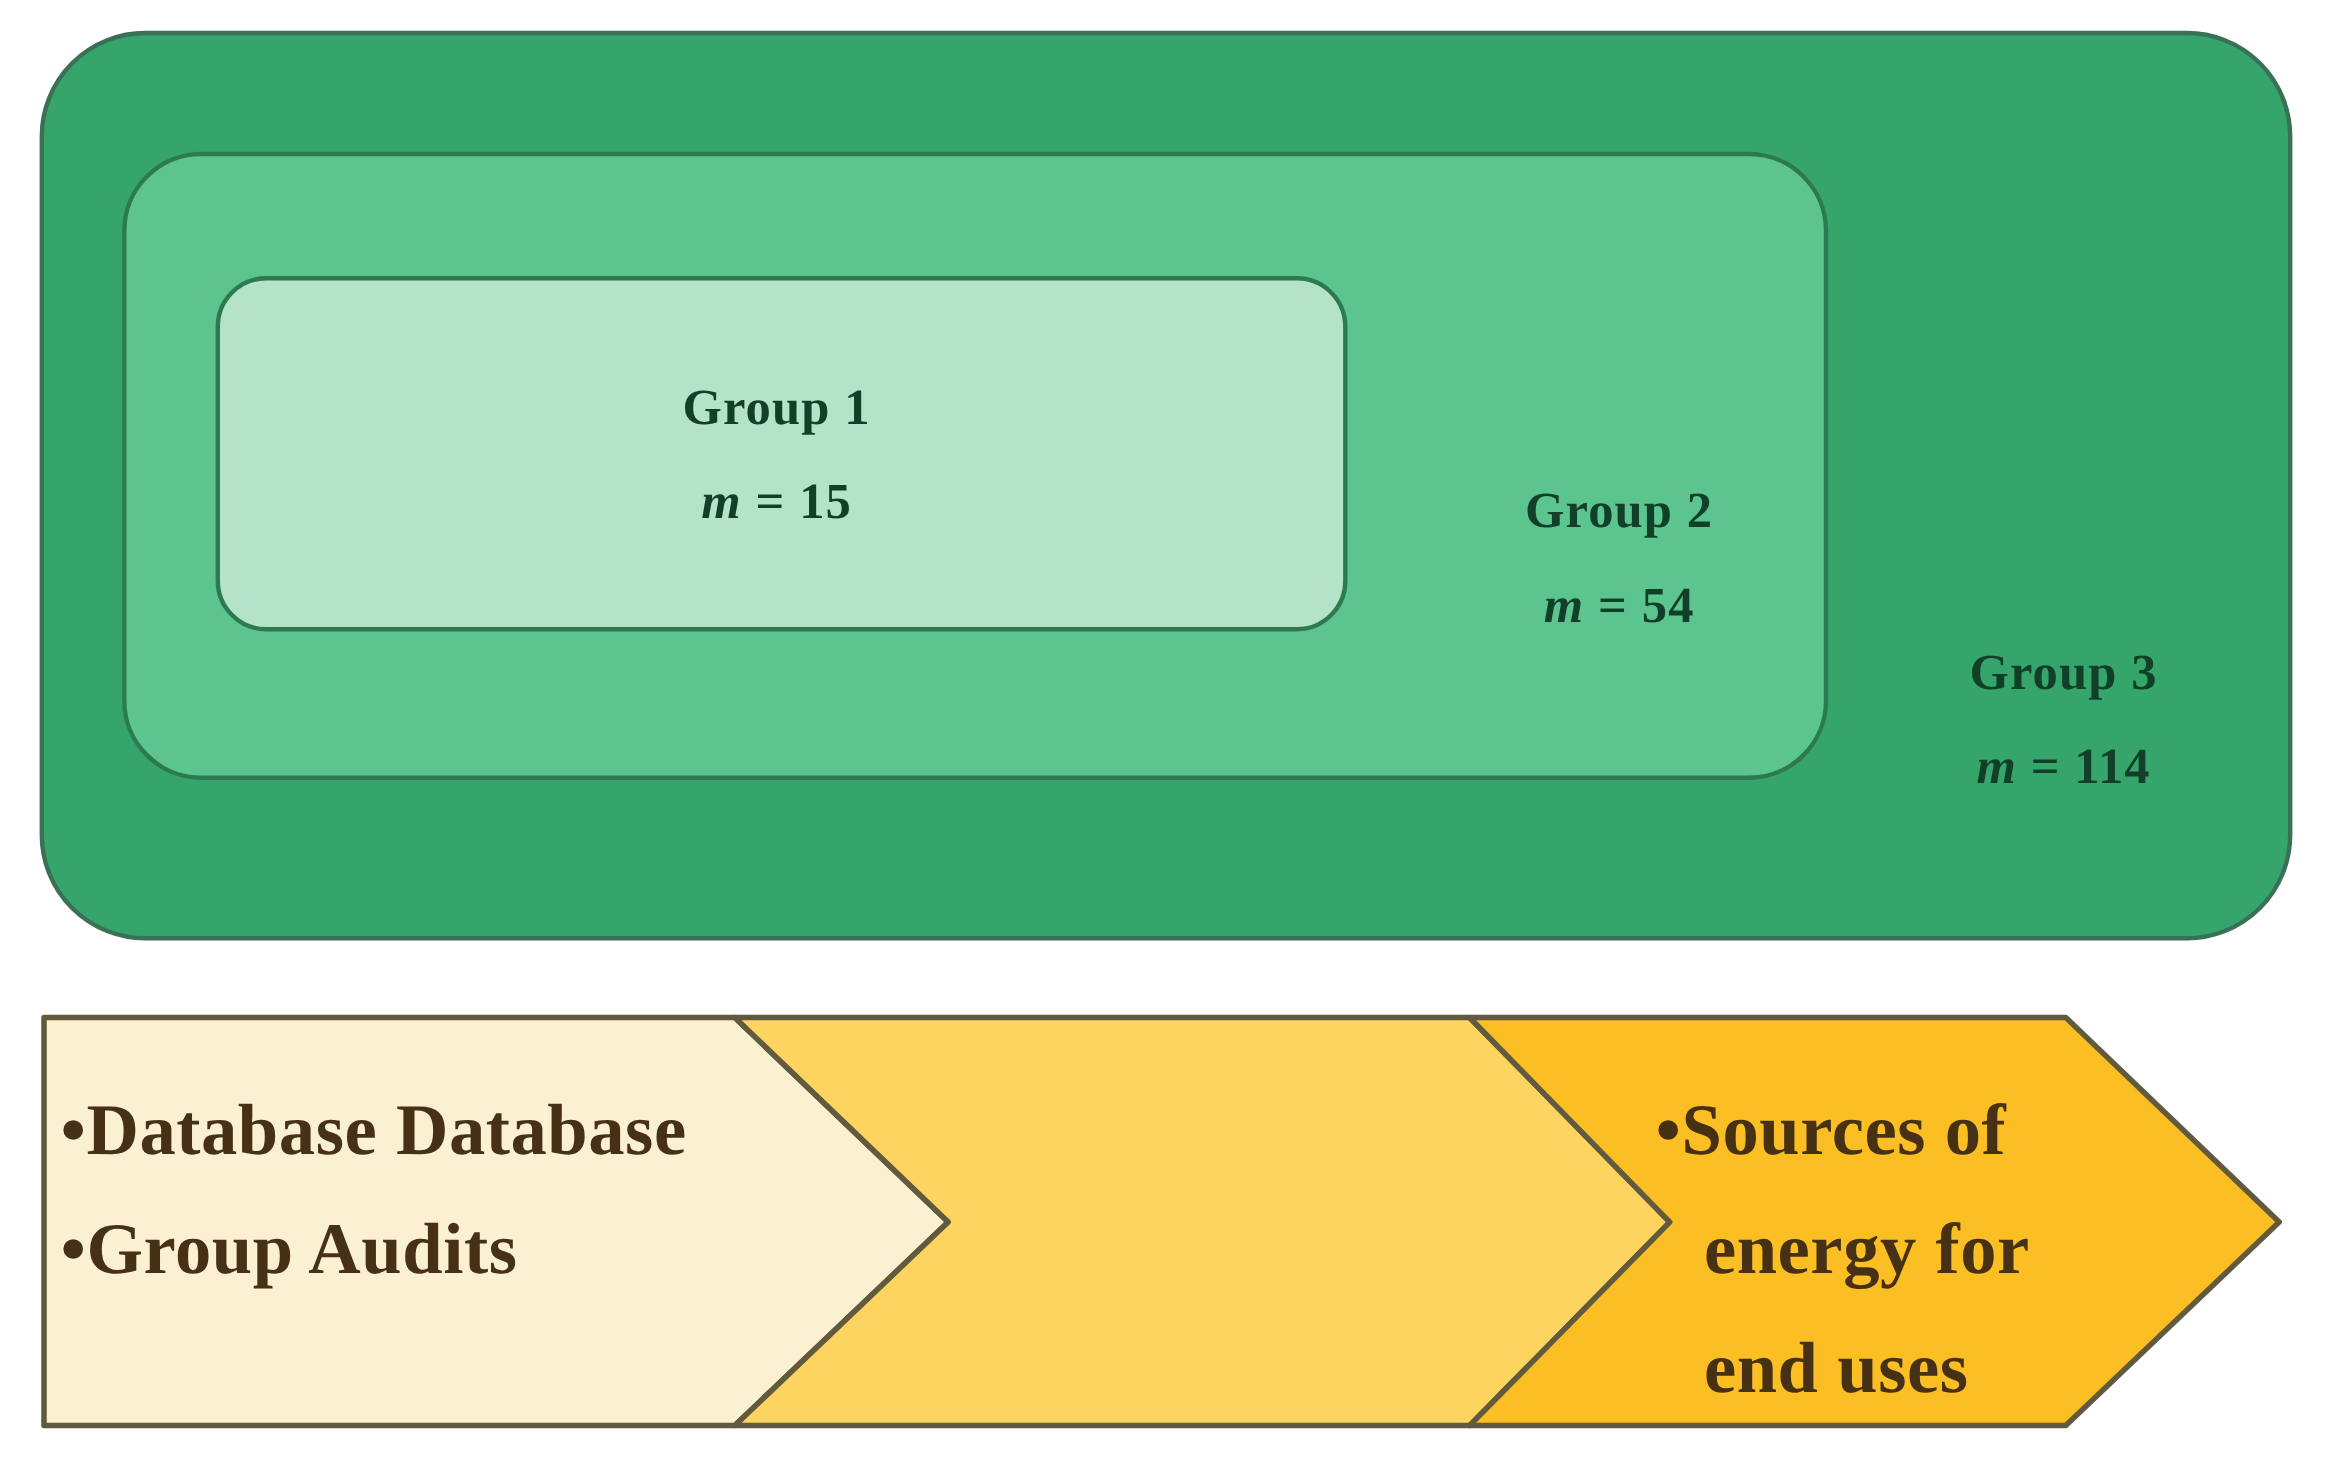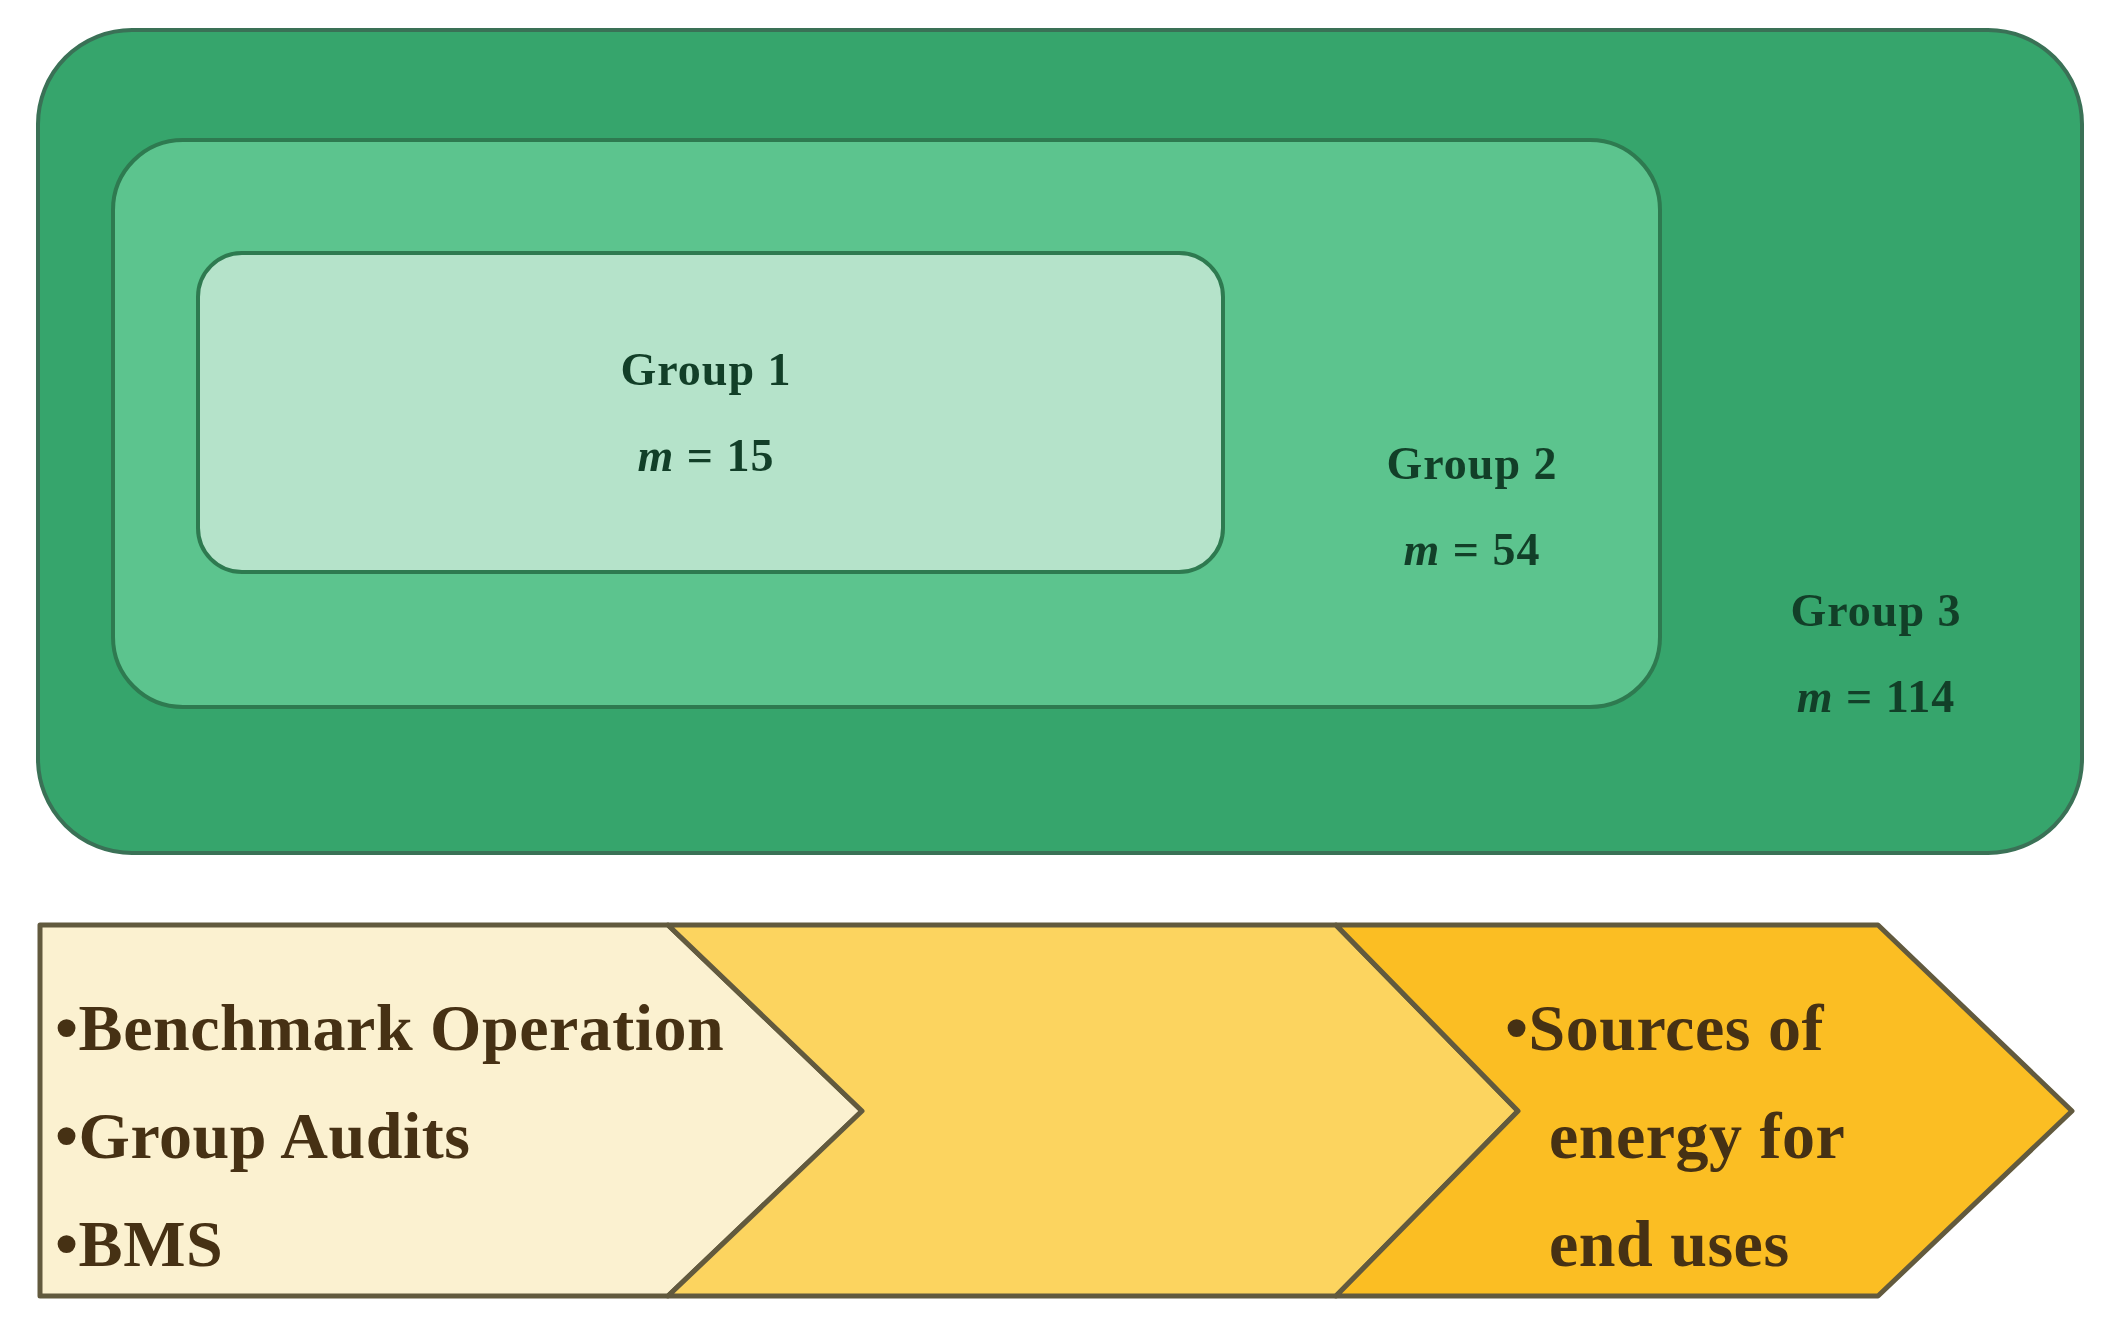--- a/index.html
+++ b/index.html
@@ -72,23 +72,22 @@
   </div>
 
   <div class="txt group-block g3">
     <div>Group 3</div>
     <div>
       <span class="mvar">m</span><span> = 114</span>
     </div>
   </div>
 
   <div class="txt step-block s1">
-    <div>•Benchmark Operation</div>
+    <div>•Database Database</div>
     <div>•Group Audits</div>
-    <div>•BMS</div>
   </div>
 
 
   <div class="txt step-block s3">
     <div>•Sources of</div>
     <div class="cont">energy for</div>
     <div class="cont">end uses</div>
   </div>
 
 </div>

